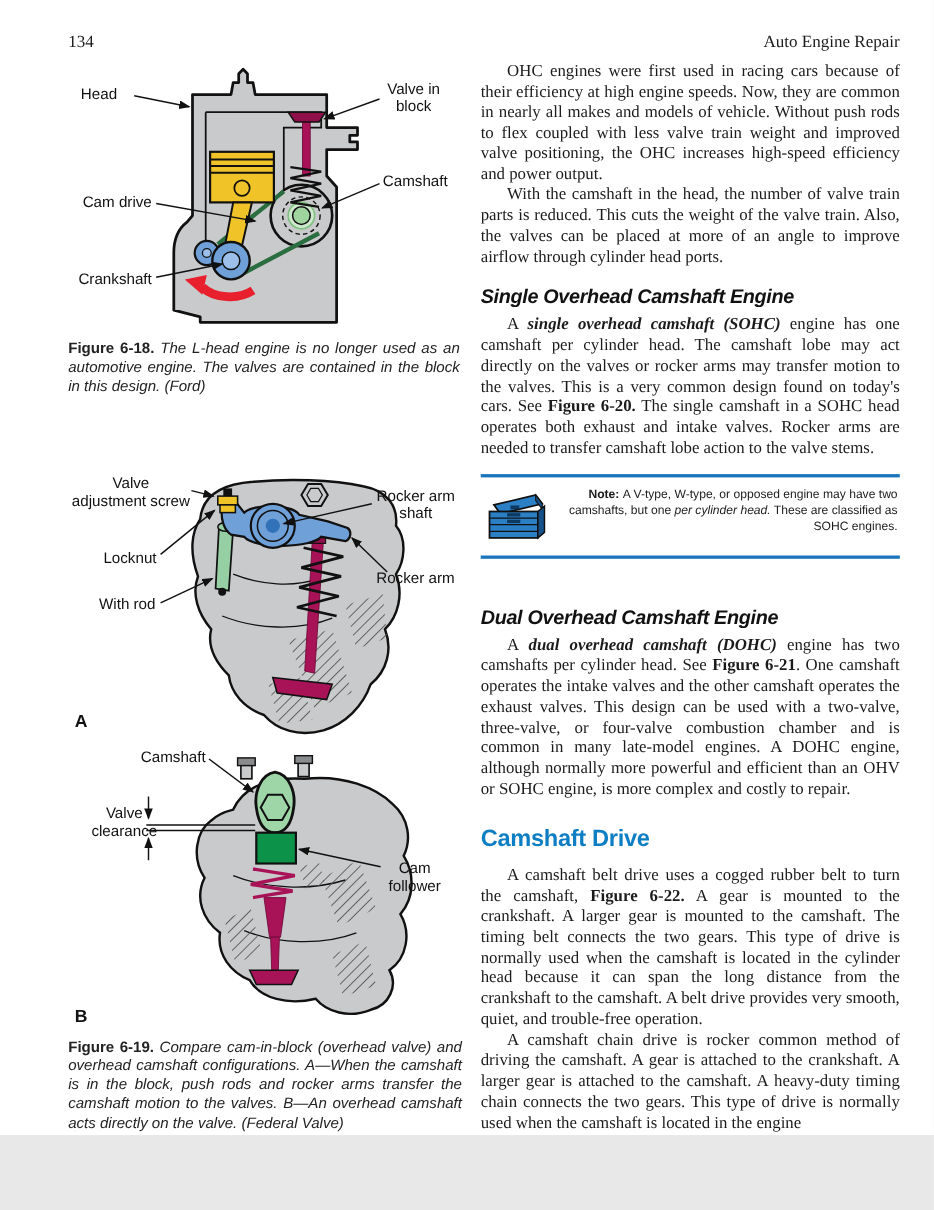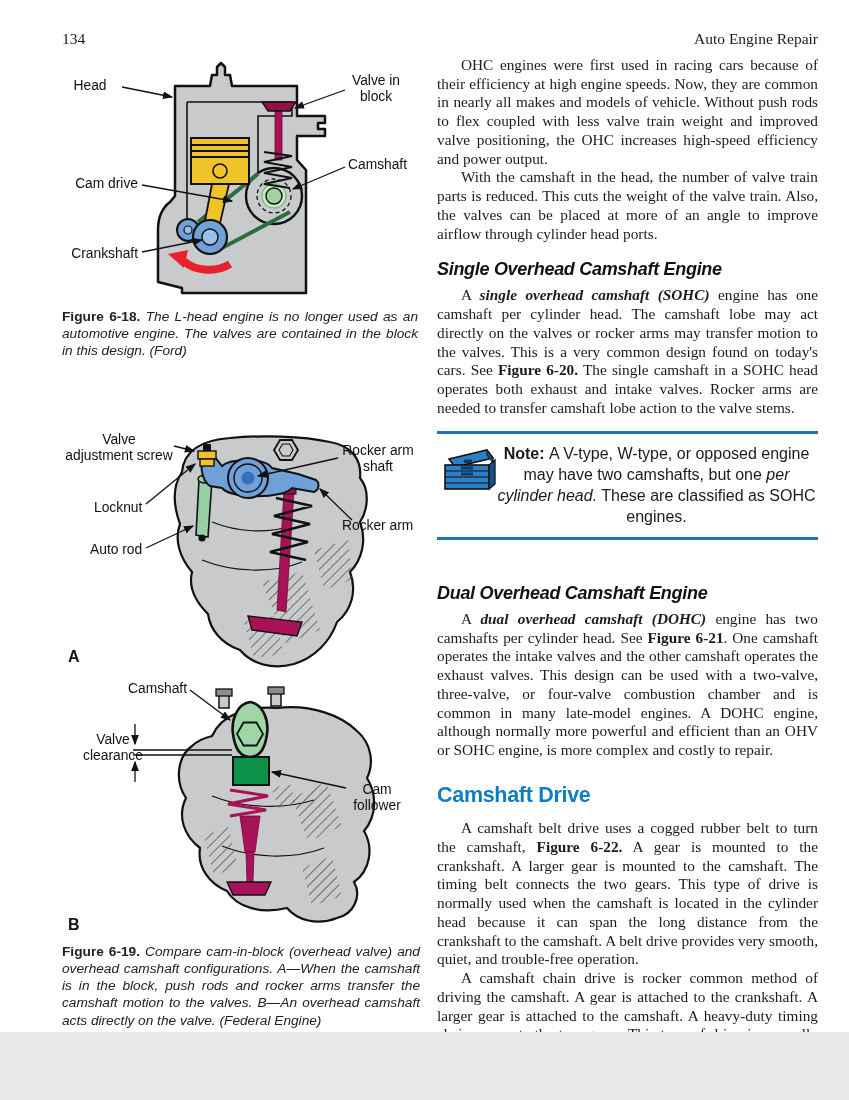--- a/index.html
+++ b/index.html
@@ -16,21 +16,21 @@
   .i{font-style:italic;}
   .u{font-style:normal;}
   h2.section{font-family:"Liberation Sans", sans-serif;font-size:18px;font-weight:bold;font-style:italic;
              letter-spacing:-0.3px;margin:15px 0 6px 0;color:#111;}
   h2.mt-lg{margin-top:42px;}
   h1.drive{font-family:"Liberation Sans", sans-serif;font-size:21.5px;font-weight:bold;color:#0d7ec3;
            letter-spacing:-0.3px;margin:22px 0 11px 0;}
   .notebox{margin-top:13px;border-top:3px solid #1a75bc;border-bottom:3px solid #1a75bc;
            padding:9px 2px 10px 2px;display:flex;align-items:flex-start;}
   .notebox .ntext{flex:1;font-family:"Liberation Sans", sans-serif;
-                  font-size:16px;line-height:1.32;text-align:center;}
+                  font-size:11px;line-height:1.32;text-align:right;}
   
   .fig{position:absolute;}
   .figlabel{position:absolute;font-family:"Liberation Sans", sans-serif;font-size:13.8px;line-height:1.15;color:#111;}
   .tc{text-align:center;} .tr{text-align:right;}
   .partletter{position:absolute;font-family:"Liberation Sans", sans-serif;font-weight:bold;font-size:16px;color:#111;}
   .caption{position:absolute;font-family:"Liberation Sans", sans-serif;font-size:13.7px;line-height:1.25;
            text-align:justify;color:#222;}
   .caption .i{font-style:italic;}
   
   .footer{position:absolute;left:500px;top:1052px;width:318px;text-align:right;
@@ -177,21 +177,21 @@
         <path d="M84,118 L131,96" marker-end="url(#a2)"></path>
         <path d="M276,28 L196,46" marker-end="url(#a2)"></path>
         <path d="M290,90 L258,59" marker-end="url(#a2)"></path>
       </g>
     </svg>
     <div class="figlabel tc" style="left:2px;top:2px;width:110px;">
       <div>Valve</div>
       <div>adjustment screw</div>
     </div>
     <div class="figlabel" style="left:32px;top:70px;width:56px;">Locknut</div>
-    <div class="figlabel" style="left:28px;top:112px;width:60px;">Auto rod</div>
+    <div class="figlabel" style="left:28px;top:112px;width:60px;">With rod</div>
     <div class="figlabel tc" style="left:278px;top:13px;width:76px;">
       <div>Rocker arm</div>
       <div>shaft</div>
     </div>
     <div class="figlabel" style="left:280px;top:88px;width:78px;">Rocker arm</div>
     <div class="partletter" style="left:6px;top:218px;">A</div>
   </div>
 
   <div class="fig" style="left:62px;top:676px;width:370px;height:262px;">
     <svg width="370" height="262" viewBox="0 0 370 262">
@@ -252,21 +252,21 @@
       <div>Valve</div>
       <div>clearance</div>
     </div>
     <div class="figlabel tc" style="left:284px;top:106px;width:62px;">
       <div>Cam</div>
       <div>follower</div>
     </div>
     <div class="partletter" style="left:6px;top:240px;">B</div>
   </div>
 
-  <div class="caption" style="left:62px;top:943px;width:358px;"><span class="b u">Figure 6-19. </span><span class="i">Compare cam-in-block (overhead valve) and overhead camshaft configurations. A—When the camshaft is in the block, push rods and rocker arms transfer the camshaft motion to the valves. B—An overhead camshaft acts directly on the valve. (Federal Engine)</span></div>
+  <div class="caption" style="left:62px;top:943px;width:358px;"><span class="b u">Figure 6-19. </span><span class="i">Compare cam-in-block (overhead valve) and overhead camshaft configurations. A—When the camshaft is in the block, push rods and rocker arms transfer the camshaft motion to the valves. B—An overhead camshaft acts directly on the valve. (Federal Valve)</span></div>
 
   <div class="rcol">
     <p class="indent">OHC engines were first used in racing cars because of their efficiency at high engine speeds. Now, they are common in nearly all makes and models of vehicle. Without push rods to flex coupled with less valve train weight and improved valve positioning, the OHC increases high-speed efficiency and power output.</p>
     <p class="indent">With the camshaft in the head, the number of valve train parts is reduced. This cuts the weight of the valve train. Also, the valves can be placed at more of an angle to improve airflow through cylinder head ports.</p>
 
     <h2 class="section">Single Overhead Camshaft Engine</h2>
     <p class="indent"><span>A </span><span class="b i">single overhead camshaft (SOHC)</span><span> engine has one camshaft per cylinder head. The camshaft lobe may act directly on the valves or rocker arms may transfer motion to the valves. This is a very common design found on today's cars. See </span><span class="b">Figure 6-20.</span><span> The single camshaft in a SOHC head operates both exhaust and intake valves. Rocker arms are needed to transfer camshaft lobe action to the valve stems.</span></p>
 
     <div class="notebox">
       <svg width="58" height="52" viewBox="0 0 58 52">

